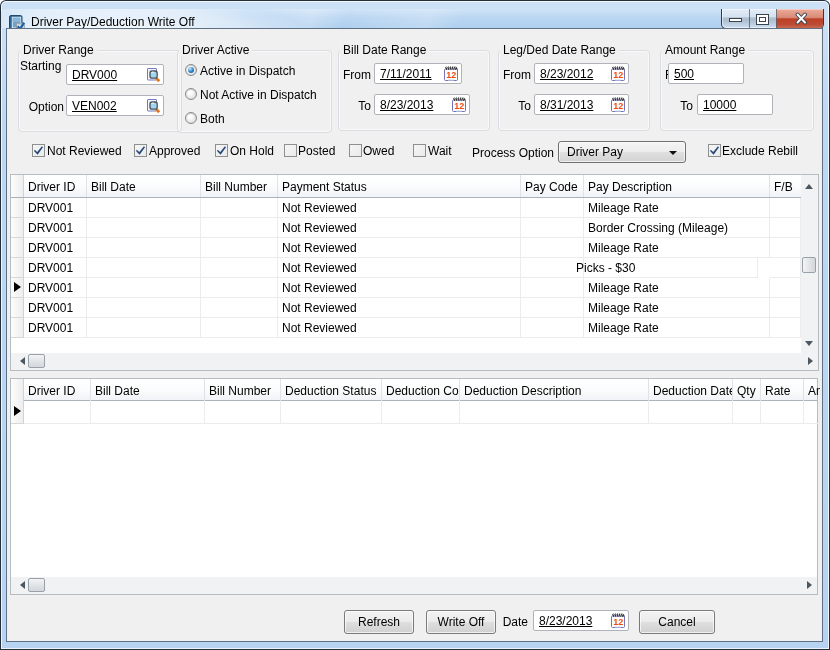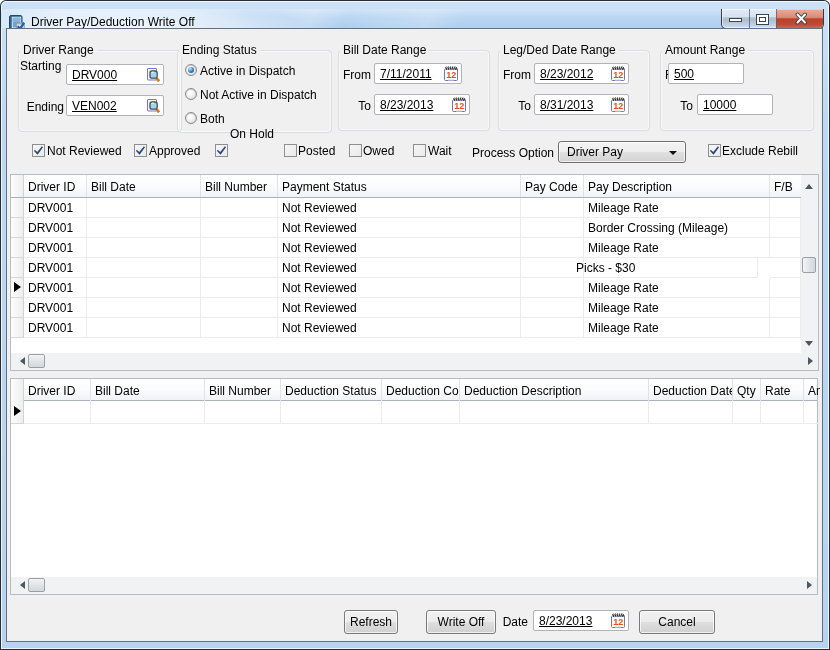--- a/index.html
+++ b/index.html
@@ -125,21 +125,21 @@
         <path d="M21.5 5.5 L29 13.5 M29 5.5 L21.5 13.5" stroke="#fff" stroke-width="1.9" stroke-linecap="round"></path>
       </svg>
     </div>
   </div>
   <div id="client"></div>
 
   <div class="gb" style="left:18px;top:50px;width:164px;height:82px">
       <div class="gb-label">Driver Range</div>
     </div>
   <div class="gb" style="left:177px;top:50px;width:155px;height:83px">
-      <div class="gb-label">Ending Status</div>
+      <div class="gb-label">Driver Active</div>
     </div>
   <div class="gb" style="left:338px;top:50px;width:152px;height:81px">
       <div class="gb-label">Bill Date Range</div>
     </div>
   <div class="gb" style="left:498px;top:50px;width:152px;height:81px">
       <div class="gb-label">Leg/Ded Date Range</div>
     </div>
   <div class="gb" style="left:660px;top:50px;width:154px;height:81px">
       <div class="gb-label">Amount Range</div>
     </div>
@@ -148,21 +148,21 @@
   <div class="inp" style="left:66px;top:64px;width:98px;height:21px">
       <span class="txt">DRV000</span>
     <svg class="icon-btn" width="15" height="15" viewBox="0 0 15 15">
       <rect x="1.5" y="1.5" width="9" height="11.5" rx="0.5" fill="#f2f5fb" stroke="#7678c0"></rect>
       <path d="M3.2 4h5.5M3.2 6h5.5M3.2 8h5.5M3.2 10h4" stroke="#c3cee6" stroke-width="0.9"></path>
       <path d="M10.3 11.3 L13.2 14.2" stroke="#e0761a" stroke-width="2.8"></path>
       <rect x="4" y="4" width="7.2" height="7.2" rx="2.2" fill="#9fd4f2" stroke="#4e5357" stroke-width="1.3"></rect>
       <path d="M5.4 5.8 q1.3 -1.2 2.6 -0.2" stroke="#ddf1fb" stroke-width="1.3" fill="none"></path>
     </svg>
   </div>
-  <div class="lbl" style="left:20px;top:100px;width:44px;text-align:right">Ending</div>
+  <div class="lbl" style="left:20px;top:100px;width:44px;text-align:right">Option</div>
   <div class="inp" style="left:66px;top:95px;width:98px;height:21px">
       <span class="txt">VEN002</span>
     <svg class="icon-btn" width="15" height="15" viewBox="0 0 15 15">
       <rect x="1.5" y="1.5" width="9" height="11.5" rx="0.5" fill="#f2f5fb" stroke="#7678c0"></rect>
       <path d="M3.2 4h5.5M3.2 6h5.5M3.2 8h5.5M3.2 10h4" stroke="#c3cee6" stroke-width="0.9"></path>
       <path d="M10.3 11.3 L13.2 14.2" stroke="#e0761a" stroke-width="2.8"></path>
       <rect x="4" y="4" width="7.2" height="7.2" rx="2.2" fill="#9fd4f2" stroke="#4e5357" stroke-width="1.3"></rect>
       <path d="M5.4 5.8 q1.3 -1.2 2.6 -0.2" stroke="#ddf1fb" stroke-width="1.3" fill="none"></path>
     </svg>
   </div>
@@ -227,21 +227,21 @@
   <div class="lbl" style="left:652px;top:99px;width:41px;text-align:right">To</div>
   <div class="inp" style="left:697px;top:94px;width:76px;height:21px">
       <span class="txt">10000</span>
     </div>
 
   <div class="cb checked" style="left:32px;top:144px"></div>
   <div class="lbl" style="left:47px;top:144px">Not Reviewed</div>
   <div class="cb checked" style="left:134px;top:144px"></div>
   <div class="lbl" style="left:149px;top:144px">Approved</div>
   <div class="cb checked" style="left:215px;top:144px"></div>
-  <div class="lbl" style="left:230px;top:127px">On Hold</div>
+  <div class="lbl" style="left:230px;top:144px">On Hold</div>
   <div class="cb" style="left:284px;top:144px"></div>
   <div class="lbl" style="left:298px;top:144px">Posted</div>
   <div class="cb" style="left:349px;top:144px"></div>
   <div class="lbl" style="left:363px;top:144px">Owed</div>
   <div class="cb" style="left:413px;top:144px"></div>
   <div class="lbl" style="left:428px;top:144px">Wait</div>
   <div class="lbl" style="left:472px;top:146px;width:82px;text-align:right">Process Option</div>
   <div id="combo">
       <span class="ctext">Driver Pay</span>
       <span class="arrow"></span>
@@ -357,21 +357,21 @@
       <div class="gcell" style="left: 722px; width: 28px; top: 22px; height: 23px;"></div>
       <div class="gcell" style="left: 750px; width: 43px; top: 22px; height: 23px;"></div>
       <div class="gcell" style="left: 793px; width: 16px; top: 22px; height: 23px;"></div>
       <div class="sbtrack" style="left: 0px; bottom: 0px; height: 17px; right: 0px;">
         <div class="arr left" style="left:9px;top:4px"></div>
         <div class="sbthumbh" style="left:17px;top:1px;width:17px;height:14px"></div>
         <div class="arr right" style="right:5px;top:4px"></div>
       </div>
     </div>
 
-  <div class="btn" style="left:344px;top:610px;width:54px;height:24px;padding-top:4px">Refresh</div>
+  <div class="btn" style="left:344px;top:610px;width:70px;height:24px;padding-top:4px">Refresh</div>
   <div class="btn" style="left:426px;top:610px;width:70px;height:24px;padding-top:4px">Write Off</div>
   <div class="lbl" style="left:495px;top:615px;width:33px;text-align:right">Date</div>
   <div class="inp" style="left:533px;top:610px;width:96px;height:21px">
       <span class="txt">8/23/2013</span>
     <svg class="icon-btn cal" width="16" height="16" viewBox="0 0 16 16">
       <rect x="1.5" y="3" width="13" height="11.5" rx="1" fill="#fdfdfe" stroke="#7473b5"></rect>
       <path d="M5 12.5 q3 1.5 6 0 l0 2 l-6 0 z" fill="#dce9f4"></path>
       <path d="M2.6 1.3 l1.2 2.4 M4.8 1.1 l1.2 2.6 M7 1.1 l1.2 2.6 M9.2 1.1 l1.2 2.6 M11.4 1.1 l1.2 2.6 M13.2 1.3 l1 2.2" stroke="#2a2a2a" stroke-width="1.1" fill="none"></path>
       <path d="M2.4 1.6 q0.5 -1.2 1.3 -0.6 M4.6 1.4 q0.5 -1.2 1.3 -0.6 M6.8 1.4 q0.5 -1.2 1.3 -0.6 M9 1.4 q0.5 -1.2 1.3 -0.6 M11.2 1.4 q0.5 -1.2 1.3 -0.6" stroke="#555" stroke-width="0.8" fill="none"></path>
       <text x="8.2" y="11.5" font-size="9" font-weight="bold" fill="#ef4d10" text-anchor="middle" font-family="Liberation Sans">12</text>

